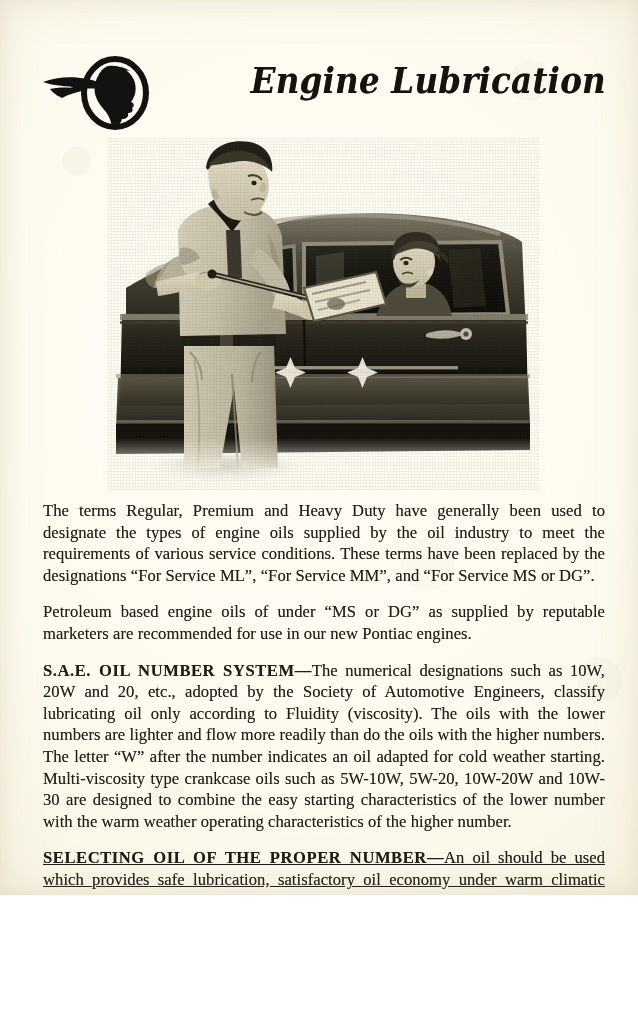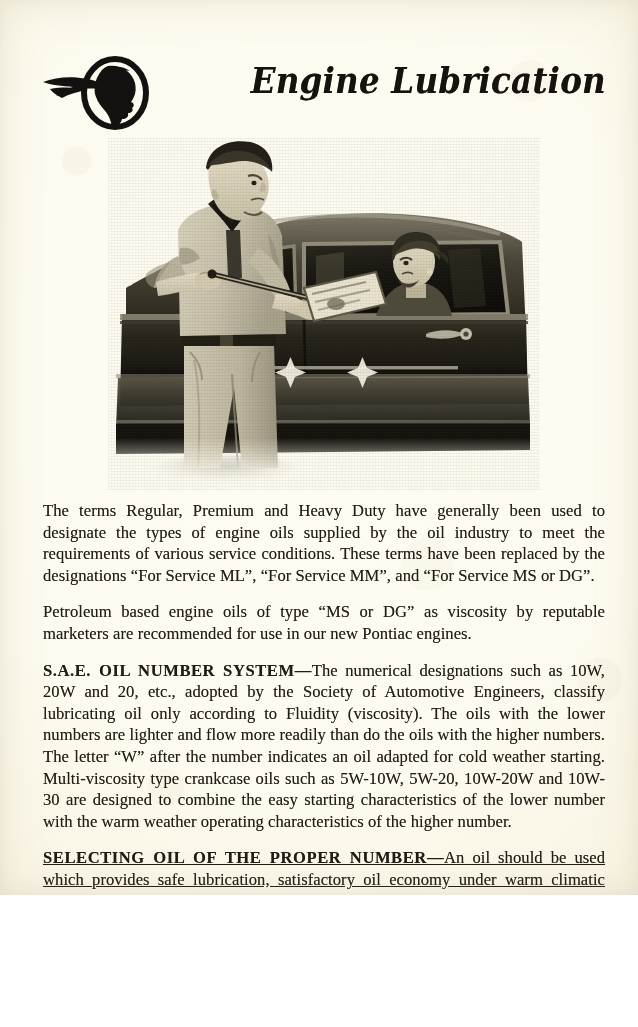--- a/index.html
+++ b/index.html
@@ -348,21 +348,21 @@
     </svg>
   </div>
 
   <div class="body-copy">
 
     <p class="para">
       <span>The terms Regular, Premium and Heavy Duty have generally been used to designate the types of engine oils supplied by the oil industry to meet the requirements of various service conditions. These terms have been replaced by the designations “For Service ML”, “For Service MM”, and “For Service MS or DG”.</span>
     </p>
 
     <p class="para">
-      <span>Petroleum based engine oils of type “MS or DG” as viscosity by reputable marketers are recommended for use in our new Pontiac engines.</span>
+      <span>Petroleum based engine oils of under “MS or DG” as supplied by reputable marketers are recommended for use in our new Pontiac engines.</span>
     </p>
 
     <p class="para">
       <span class="run-head">S.A.E. OIL NUMBER SYSTEM—</span><span>The numerical designations such as 10W, 20W and 20, etc., adopted by the Society of Automotive Engineers, classify lubricating oil only according to Fluidity (viscosity). The oils with the lower numbers are lighter and flow more readily than do the oils with the higher numbers. The letter “W” after the number indicates an oil adapted for cold weather starting. Multi-viscosity type crankcase oils such as 5W-10W, 5W-20, 10W-20W and 10W-30 are designed to combine the easy starting characteristics of the lower number with the warm weather operating characteristics of the higher number.</span>
     </p>
 
     <p class="para">
       <span class="run-head">SELECTING OIL OF THE PROPER NUMBER—</span><span>An oil should be used which provides safe lubrication, satisfactory oil economy under warm climatic conditions, and easy starting at the lowest</span>
     </p>
   </div>

